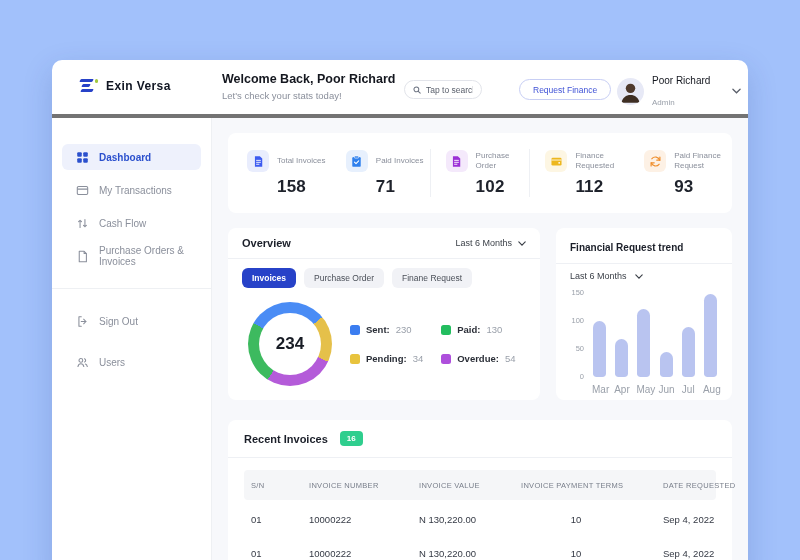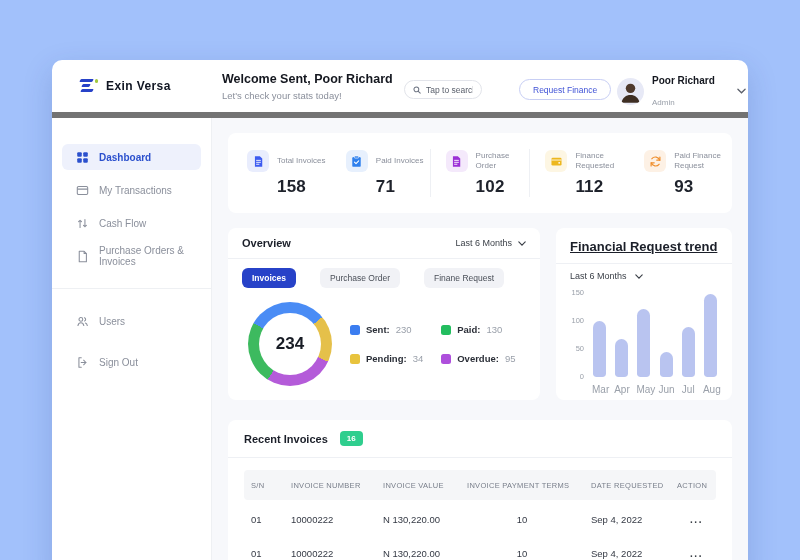--- a/index.html
+++ b/index.html
@@ -8,21 +8,21 @@
     font-family:"Liberation Sans","DejaVu Sans",sans-serif;
     background:#A2C1FB; overflow:hidden; position:relative;
     color:#20242D;
   }
   .app-card {
     position:absolute; left:52px; top:60px; width:696px; height:520px;
     background:#fff; border-radius:10px; overflow:hidden;
     box-shadow:0 10px 30px rgba(30,50,120,.18);
   }
   
-  .topbar { position:relative; height:58px; border-bottom:6px solid #737373; }
+  .topbar { position:relative; height:58px; border-bottom:4px solid #737373; }
   .logo { position:absolute; left:28px; top:18px; display:flex; align-items:center; gap:8px; cursor:pointer; }
   .logo-mark { position:relative; width:18px; height:16px; display:inline-block; }
   .logo-mark .lb { position:absolute; left:0; height:3px; background:#2742C8; border-radius:1px; transform:skewX(-28deg); }
   .logo-mark .lb1 { top:1px; width:13px; }
   .logo-mark .lb2 { top:6px; width:8px; left:2px; }
   .logo-mark .lb3 { top:11px; width:12px; left:1px; }
   .logo-mark .ldot { position:absolute; right:0; top:1px; width:3.5px; height:3.5px; background:#A3C940; border-radius:50%; }
   .logo-text { font-size:12px; font-weight:700; letter-spacing:.4px; color:#101522; }
   .welcome { position:absolute; left:170px; top:12px; }
   .welcome-title { font-size:12.5px; font-weight:700; color:#14171F; }
@@ -34,21 +34,21 @@
   .search-pill input { border:none; outline:none; width:100%; font-size:8.5px; color:#595F6B;
     font-family:"Liberation Sans","DejaVu Sans",sans-serif; background:transparent; }
   .search-pill input::placeholder { color:#595F6B; }
   .rf-btn { position:absolute; left:467px; top:19px; height:21px; padding:0 13px;
     border:1px solid #C7CEF4; border-radius:11px; background:#fff; color:#4053D6;
     font-size:8.5px; font-family:inherit; cursor:pointer; }
   .user-chip { position:absolute; left:565px; top:15px; display:flex; align-items:center; gap:8px; cursor:pointer; }
   .avatar { width:27px; height:27px; border-radius:50%; background:#E7E9F6; overflow:hidden; display:inline-block; flex:none; }
   .avatar svg { width:100%; height:100%; }
   .user-meta { display:flex; flex-direction:column; }
-  .user-name { font-size:10px; font-weight:700; color:#14171F; }
+  .user-name { font-size:10px; font-weight:400; color:#14171F; }
   .user-role { font-size:8px; color:#9AA0AA; margin-top:12px; }
   .user-chip > svg.chev { width:9px; height:6px; stroke:#5A5F6A; margin-left:14px; }
   
   .sidebar { position:absolute; left:0; top:58px; bottom:0; width:160px; background:#fff;
     border-right:1px solid #EEF0F3; padding-top:26px; }
   .nav-item { display:flex; align-items:center; gap:10px; height:26px; margin:0 10px 7px;
     padding:0 4px 0 14px; border-radius:6px; font-size:10px; color:#8A8F9B; cursor:pointer; }
   .nav-item svg { width:13px; height:13px; flex:none; fill:currentColor; }
   .nav-item.stroke-ic svg { fill:none; }
   .nav-item.active { background:#EEF1FC; color:#2B50CD; font-weight:700; }
@@ -67,54 +67,54 @@
     justify-content:center; flex:none; }
   .stat-ic svg { width:13px; height:13px; }
   .stat-label { font-size:8px; color:#8A8F9B; line-height:1.25; max-width:58px; }
   .stat-value { font-size:17px; font-weight:700; color:#1E222B; margin:4px 0 0 30px; letter-spacing:.2px; }
   
   .overview-card { position:absolute; left:16px; top:110px; width:312px; height:172px; background:#fff; border-radius:8px; }
   .card-head { display:flex; align-items:center; justify-content:space-between; padding:9px 14px;
     border-bottom:1px solid #EEF0F4; }
   .period { font-size:9px; color:#3A3F47; display:inline-flex; align-items:center; gap:6px; cursor:pointer; }
   .period svg { width:8px; height:5px; stroke:#3A3F47; }
-  .tabs { display:flex; gap:24px; padding:9px 14px 5px; }
+  .tabs { display:flex; gap:8px; padding:9px 14px 5px; }
   .tab { font-size:8.5px; padding:5px 10px; border-radius:6px; background:#F1F2F6; color:#4A4F58;
     border:none; font-family:inherit; cursor:pointer; }
   .tab.active { background:#2742C8; color:#fff; font-weight:700; }
   .donut-row { display:flex; align-items:center; gap:18px; padding:9px 14px 0 20px; }
   .donut { position:relative; width:84px; height:84px; border-radius:50%; flex:none; }
   .donut::before { content:""; position:absolute; inset:11px; background:#fff; border-radius:50%; }
   .donut-total { position:absolute; inset:0; display:flex; align-items:center; justify-content:center;
     font-size:17px; font-weight:700; color:#181C25; }
   .legend { display:grid; grid-template-columns:auto auto; column-gap:18px; row-gap:18px; }
   .lg-item { display:flex; align-items:center; gap:6px; white-space:nowrap; }
   .lg-sw { width:10px; height:10px; border-radius:2.5px; flex:none; }
   .lg-label { font-size:9.5px; font-weight:700; color:#2A2E37; }
   .lg-val { font-size:9.5px; color:#9AA0AA; }
   
   .trend-card { position:absolute; left:344px; top:110px; width:176px; height:172px; background:#fff; border-radius:8px; }
   .trend-head { padding:9px 14px 8px; border-bottom:1px solid #EEF0F4; }
-  .trend-head span { font-size:13px; font-weight:700; color:#1B1F29;text-decoration:underline; }
+  .trend-head span { font-size:10px; font-weight:700; color:#1B1F29; }
   .trend-period { margin:7px 14px 0; font-size:9px; color:#3A3F47; display:flex; align-items:center; gap:8px; cursor:pointer; }
   .trend-period svg { width:8px; height:5px; stroke:#3A3F47; }
   .bar-chart { position:relative; margin:4px 10px 0 10px; height:112px; }
   .ytick { position:absolute; left:0; width:18px; text-align:right; font-size:7.5px; color:#9AA0AA; }
   .plot { position:absolute; left:26px; right:4px; bottom:20px; height:84px; display:flex;
     justify-content:space-between; align-items:flex-end; }
   .bcol { width:15px; display:flex; justify-content:center; }
   .bar { width:13px; background:#B9C4F0; border-radius:7px 7px 4px 4px; }
   .xlabels { position:absolute; left:26px; right:4px; bottom:2px; display:flex; justify-content:space-between; }
   .xlab { width:15px; text-align:center; font-size:10px; color:#9AA0AA; }
   
   .invoices-card { position:absolute; left:16px; top:302px; width:504px; height:170px; background:#fff; border-radius:8px; }
   .inv-head { display:flex; align-items:center; gap:12px; padding:11px 16px; border-bottom:1px solid #EEF0F4; }
   .badge { background:#2FCE8E; color:#fff; font-size:8px; font-weight:700; padding:3px 7px; border-radius:4px; }
   .table { margin:12px 16px 0; }
-  .trow { display:grid; grid-template-columns:40px 92px 84px 124px 86px 1fr; align-items:center; }
+  .trow { display:grid; grid-template-columns:40px 92px 84px 124px 86px 1fr; align-items:center;gap:18px; }
   .t-head { background:#F5F6F8; border-radius:4px; height:30px; }
   .th { font-size:7.5px; letter-spacing:.3px; color:#787E8A; padding-left:7px; text-transform:uppercase; }
   .t-body .trow { height:29px; margin-top:5px; }
   .td { font-size:9.5px; color:#343944; padding-left:7px; }
   .td.center { text-align:center; padding-left:0; }
   .action-btn { background:none; border:none; font-size:10px; font-weight:700; letter-spacing:1.5px;
     color:#3A3F47; cursor:pointer; padding:0 0 0 7px; font-family:inherit; }
 </style>
 </head>
 <body>
@@ -125,21 +125,21 @@
     <div class="logo">
       <span class="logo-mark">
         <span class="lb lb1"></span>
           <span class="lb lb2"></span>
           <span class="lb lb3"></span>
           <span class="ldot"></span>
       </span>
       <span class="logo-text">Exin Versa</span>
     </div>
     <div class="welcome">
-      <div class="welcome-title">Welcome Sent, Poor Richard</div>
+      <div class="welcome-title">Welcome Back, Poor Richard</div>
       <div class="welcome-sub">Let's check your stats today!</div>
     </div>
     <div class="search-pill">
       <svg viewBox="0 0 10 10" fill="none" stroke-width="1.3" stroke-linecap="round">
           <circle cx="4.2" cy="4.2" r="3"></circle>
           <path d="M6.6 6.6L9 9"></path>
         </svg>
       <input type="text" placeholder="Tap to search" style="">
     </div>
     <button class="rf-btn">Request Finance</button>
@@ -198,38 +198,38 @@
               <path d="M10 1.6v2.8h2.8"></path>
             </svg>
           </span>
           <span>Purchase Orders &amp; Invoices</span>
         </div>
       </nav>
     <div class="side-divider"></div>
     <nav id="nav-secondary">
         <div class="nav-item stroke-ic">
           <span style="display:inline-flex">
+            <svg viewBox="0 0 16 16" fill="none" stroke="currentColor" stroke-width="1.3" stroke-linecap="round" stroke-linejoin="round">
+              <path d="M6.5 2.2H3.6v11.6h2.9"></path>
+              <path d="M9.4 5.2L12.2 8l-2.8 2.8"></path>
+              <path d="M12.2 8H6.4"></path>
+            </svg>
+          </span>
+          <span>Sign Out</span>
+        </div>
+        <div class="nav-item stroke-ic">
+          <span style="display:inline-flex">
             <svg viewBox="0 0 16 16" fill="none" stroke="currentColor" stroke-width="1.3" stroke-linecap="round">
               <circle cx="6" cy="5.4" r="2.3"></circle>
               <path d="M2.4 13c.5-2.3 1.9-3.5 3.6-3.5S9.1 10.7 9.6 13"></path>
               <path d="M10.4 3.4a2.1 2.1 0 0 1 0 4"></path>
               <path d="M11.6 9.9c1.3.4 2 1.4 2.3 3.1"></path>
             </svg>
           </span>
           <span>Users</span>
-        </div>
-        <div class="nav-item stroke-ic">
-          <span style="display:inline-flex">
-            <svg viewBox="0 0 16 16" fill="none" stroke="currentColor" stroke-width="1.3" stroke-linecap="round" stroke-linejoin="round">
-              <path d="M6.5 2.2H3.6v11.6h2.9"></path>
-              <path d="M9.4 5.2L12.2 8l-2.8 2.8"></path>
-              <path d="M12.2 8H6.4"></path>
-            </svg>
-          </span>
-          <span>Sign Out</span>
         </div>
       </nav>
   </aside>
 
   <main class="content">
 
     <section class="stats-card" id="stats-row">
         <div class="stat-cell">
           <div class="stat-top">
             <span class="stat-ic" style="background:#E9EDFD;color:#3D5BF0">
@@ -327,21 +327,21 @@
               <span class="lg-val">130</span>
             </div>
             <div class="lg-item">
               <span class="lg-sw" style="background:#E8C33D"></span>
               <span class="lg-label">Pending:</span>
               <span class="lg-val">34</span>
             </div>
             <div class="lg-item">
               <span class="lg-sw" style="background:#AE4FDC"></span>
               <span class="lg-label">Overdue:</span>
-              <span class="lg-val">95</span>
+              <span class="lg-val">54</span>
             </div>
           </div>
       </div>
     </section>
 
     <section class="trend-card">
       <div class="trend-head">
         <span>Financial Request trend</span>
       </div>
       <div class="trend-period">

